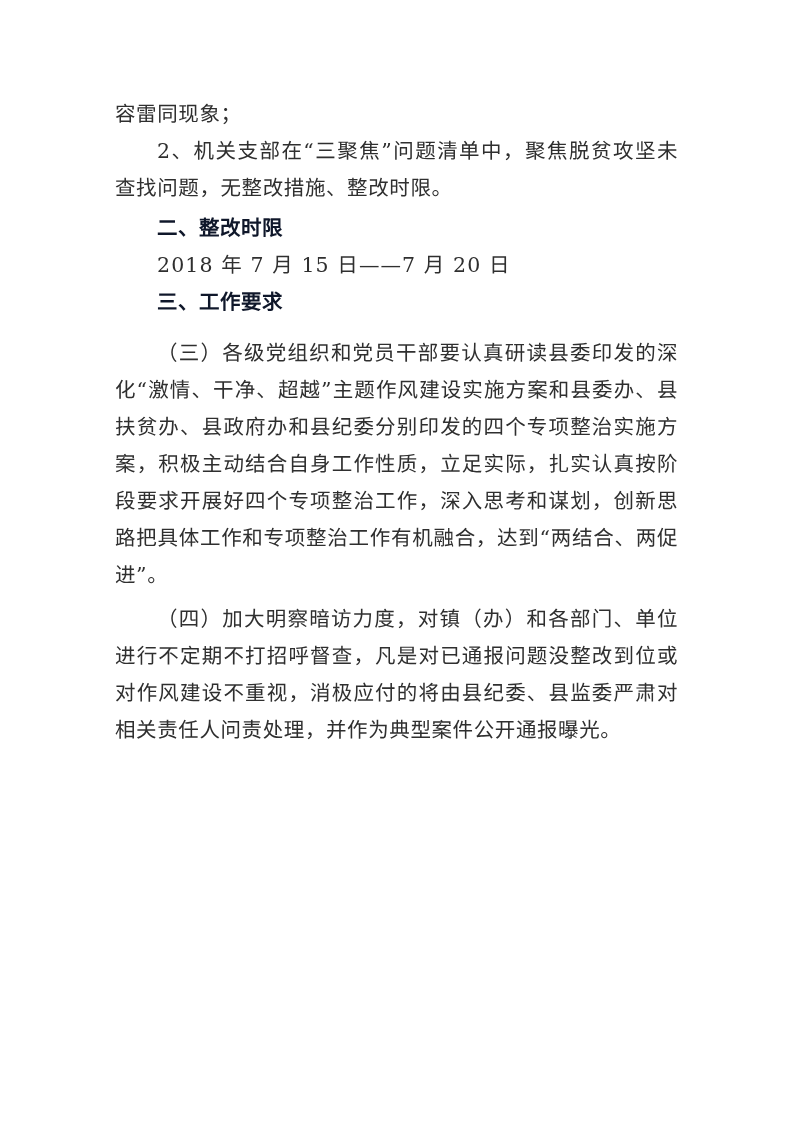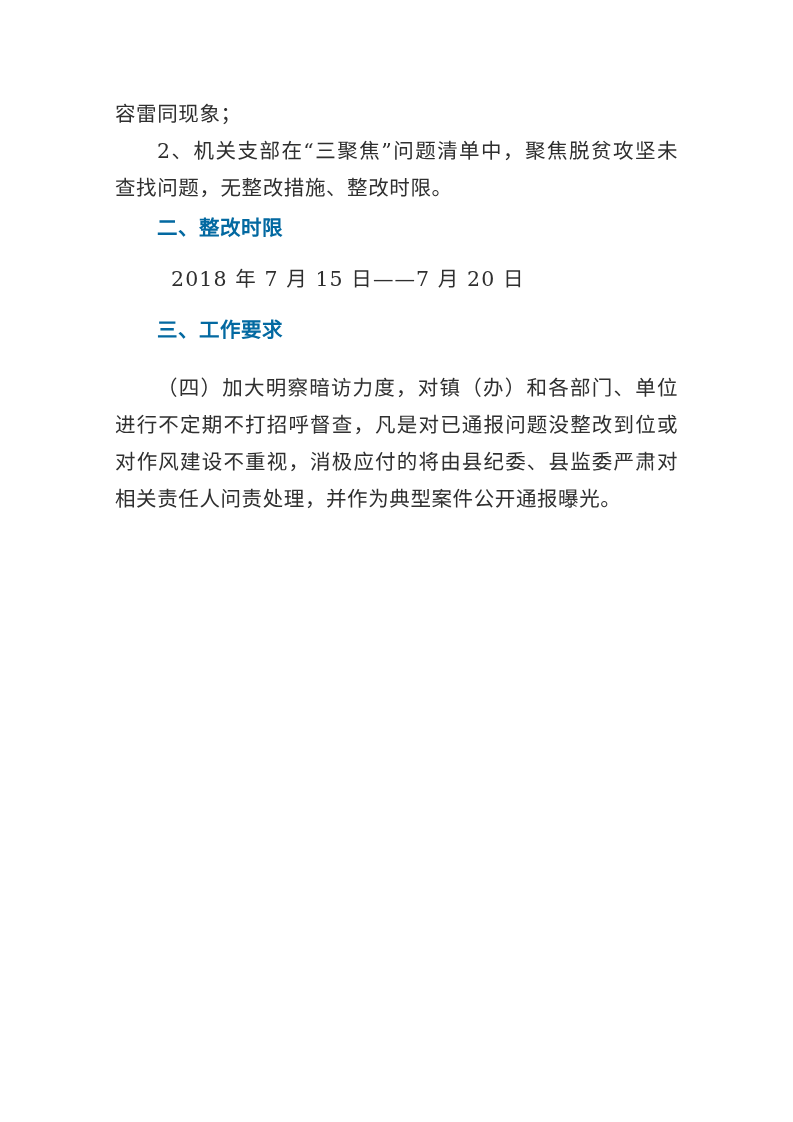--- a/index.html
+++ b/index.html
@@ -54,31 +54,31 @@
 
   
   .heading {
     font-family: "DejaVu Sans", "Liberation Sans", sans-serif;
     font-size: 20.5px;
     font-weight: 700;
     line-height: 37px;
     letter-spacing: 0.5px;
     text-indent: 42px;
     margin: 0;
-    color: #0369a1;
+    color: #0f172a;
   }
 
   
   .dateline {
     font-family: "DejaVu Serif", "Liberation Serif", serif;
     font-size: 20.5px;
     line-height: 37px;
     text-indent: 42px;
     letter-spacing: 1.1px;
-    margin: 14px;
+    margin: 0;
     color: #2f2f2f;
   }
 
   .gap-sm { height: 3px; }
   .gap-md { height: 7px; }
 </style>
 </head>
 <body>
 
 <div class="page">
@@ -95,19 +95,20 @@
     <p class="dateline">2018 年 7 月 15 日——7 月 20 日</p>
 
     <h2 class="heading">三、工作要求</h2>
 
 
     <div class="gap-md"></div>
 
 
     <div class="gap-md"></div>
 
+    <p class="para indent">（三）各级党组织和党员干部要认真研读县委印发的深化“激情、干净、超越”主题作风建设实施方案和县委办、县扶贫办、县政府办和县纪委分别印发的四个专项整治实施方案，积极主动结合自身工作性质，立足实际，扎实认真按阶段要求开展好四个专项整治工作，深入思考和谋划，创新思路把具体工作和专项整治工作有机融合，达到“两结合、两促进”。</p>
 
     <div class="gap-md"></div>
 
     <p class="para indent">（四）加大明察暗访力度，对镇（办）和各部门、单位进行不定期不打招呼督查，凡是对已通报问题没整改到位或对作风建设不重视，消极应付的将由县纪委、县监委严肃对相关责任人问责处理，并作为典型案件公开通报曝光。</p>
 
   </div>
 </div>
 
 </body></html>

